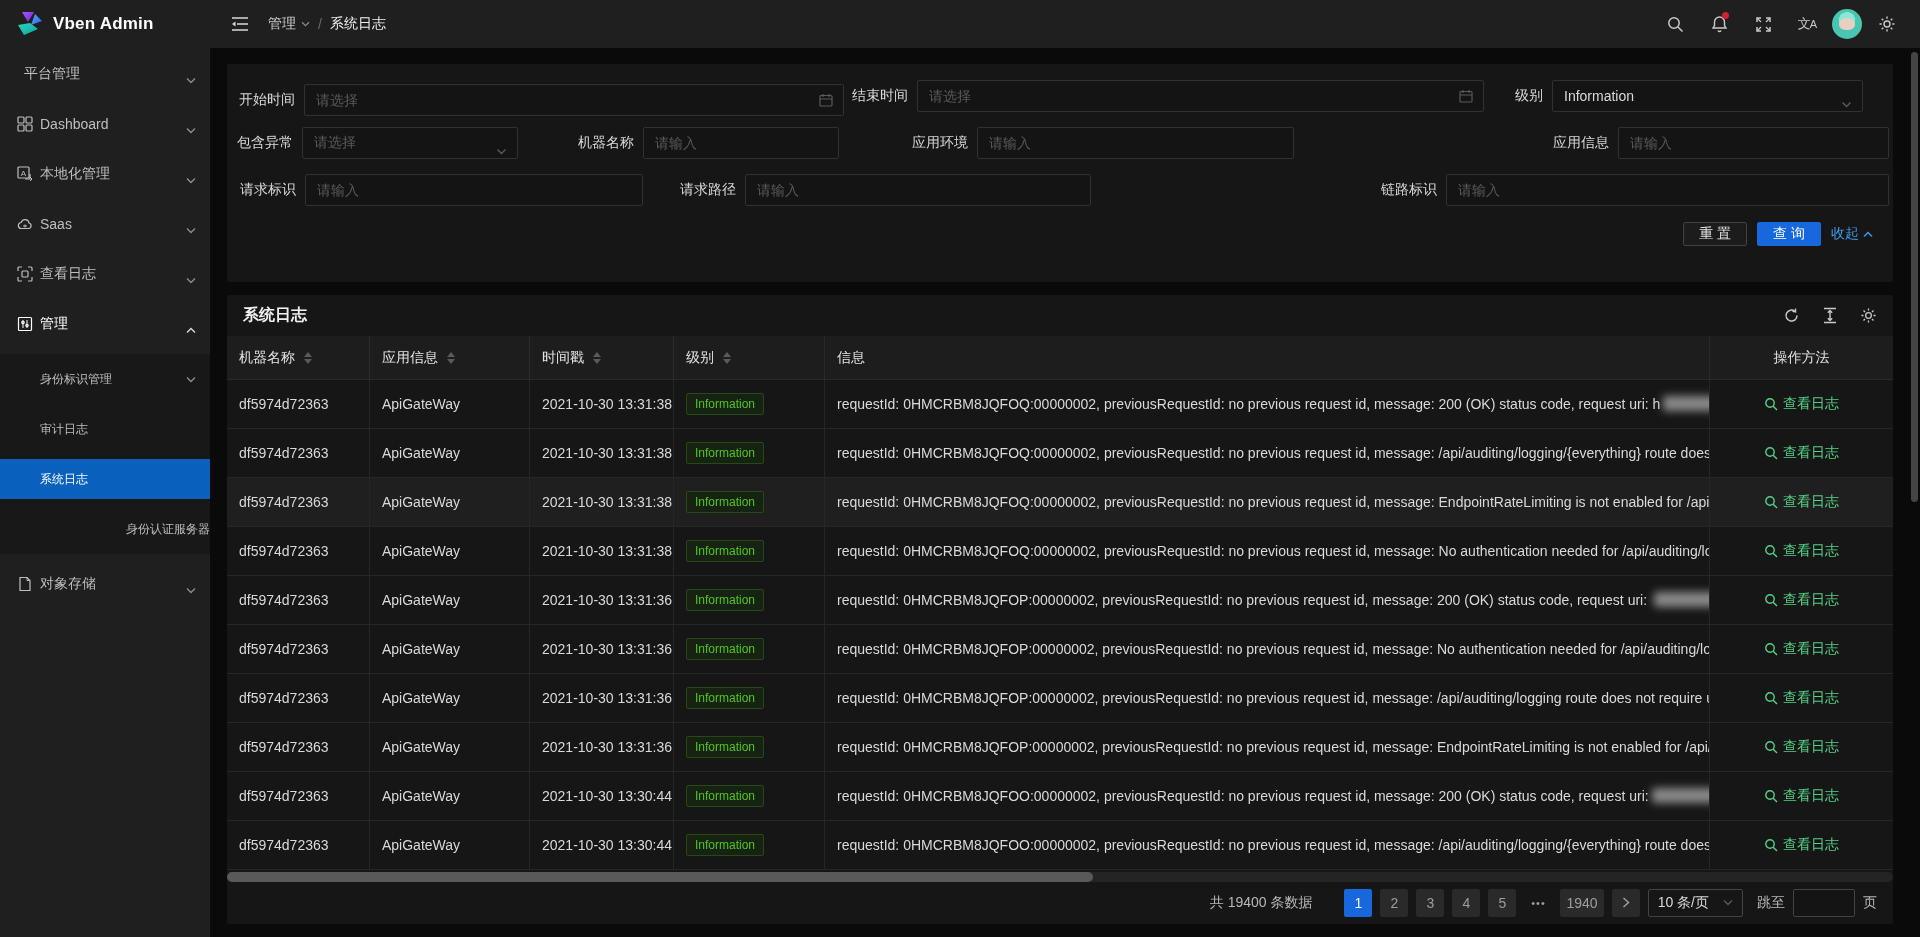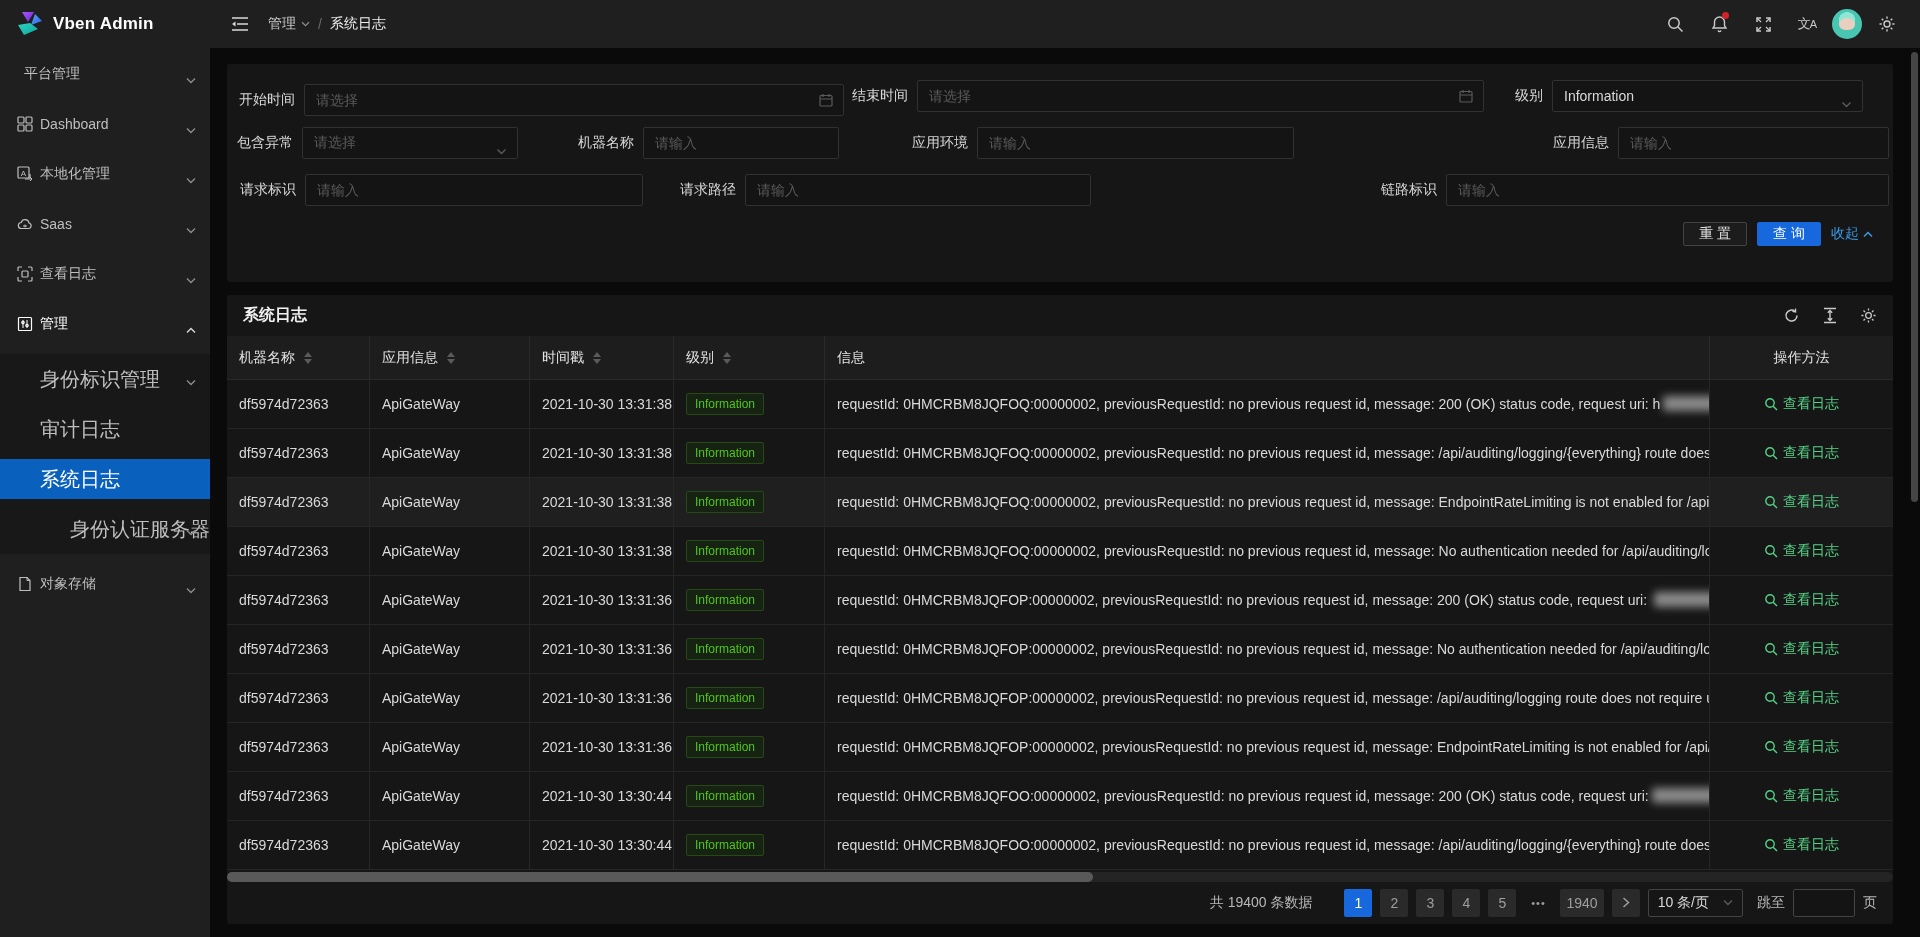--- a/index.html
+++ b/index.html
@@ -11,21 +11,21 @@
   .logo { height:48px; display:flex; align-items:center; padding-left:14px; gap:9px; }
   .logo-title { color:#fff; font-size:17px; font-weight:bold; letter-spacing:.2px; }
   .menu { padding-top:6px; }
   .mi { height:40px; margin-bottom:10px; display:flex; align-items:center; color:#bfbfbf; font-size:14px; cursor:pointer; position:relative; }
   .mi .ic { width:16px; height:16px; position:absolute; left:17px; top:12px; }
   .mi .lbl { padding-left:40px; }
   .mi.noicon .lbl { padding-left:24px; }
   .mi .chev { position:absolute; right:14px; top:17px; }
   .mi.parent-active { color:#ffffff; }
   .submenu { background:#181818; padding:5px 0; margin-bottom:10px; }
-  .smi { height:40px; margin-bottom:10px; display:flex; align-items:center; color:#bfbfbf; font-size:20px; cursor:pointer; position:relative; }
+  .smi { height:40px; margin-bottom:10px; display:flex; align-items:center; color:#bfbfbf; font-size:12px; cursor:pointer; position:relative; }
   .submenu .smi:last-child { margin-bottom:0;justify-content:flex-end; }
   .smi .lbl { padding-left:40px; }
   .smi.active { background:#0960bd; color:#fff; }
   svg.lineic { stroke:#bfbfbf; fill:none; stroke-width:1.2; }
   .parent-active svg.lineic { stroke:#ffffff; }
 
   
   .main { flex:1; display:flex; flex-direction:column; min-width:0; }
   .topbar { height:48px; background:#1f1f1f; display:flex; align-items:center; padding:0 14px; flex:0 0 48px; }
   .fold { width:32px; height:32px; display:flex; align-items:center; justify-content:center; cursor:pointer; }

